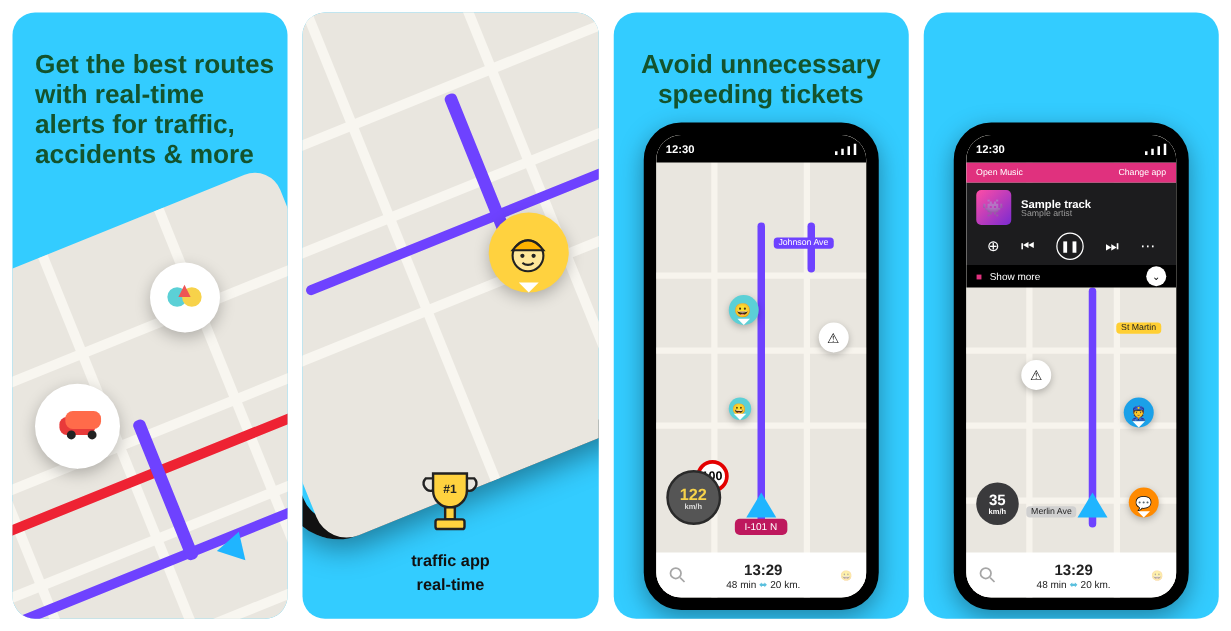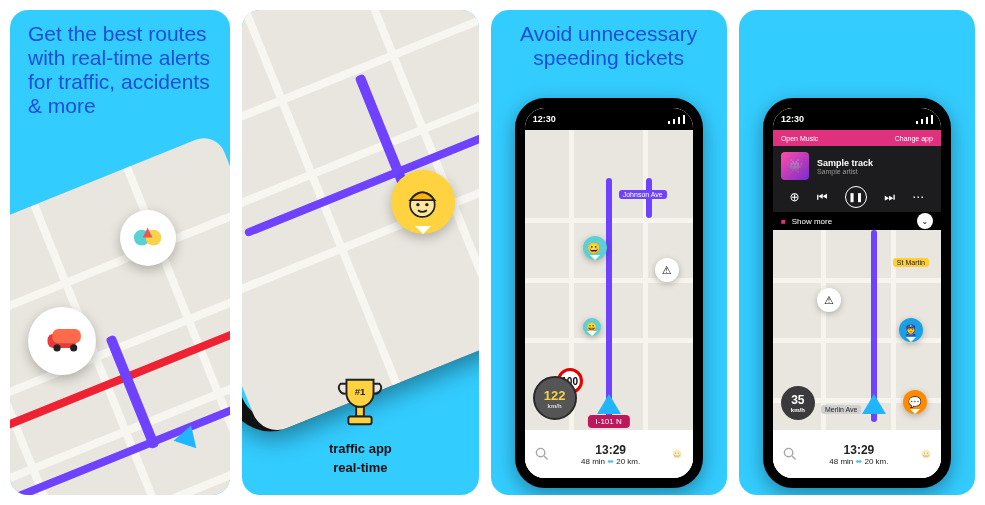--- a/index.html
+++ b/index.html
@@ -19,27 +19,27 @@
     position: relative;
     overflow: hidden;
     flex: 1;
   }
   .p1 { flex-basis: 214px; }
   .p2 { flex-basis: 230px; }
   .p3, .p4 { flex-basis: 230px; }
 
   .headline {
     position: absolute;
-    top: 12px;
+    top: 30px;
     left: 18px;
     right: 10px;
-    font-weight: 400;
+    font-weight: 700;
     font-size: 21px;
     line-height: 1.15;
-    color: #1d4ed8;
+    color: #14532d;
   }
   .headline.center { left: 0; right: 0; text-align: center; }
 
   
   .p1-map {
     position: absolute;
     left: -120px;
     bottom: -120px;
     width: 420px;
     height: 420px;
@@ -226,21 +226,21 @@
     transform: translateX(-50%);
     background: #be185d;
     color: #fff;
     font-size: 8px;
     padding: 2px 8px;
     border-radius: 4px;
   }
   .bottom-bar {
     position: absolute;
     left: 0; right: 0; bottom: 0;
-    height: 48px;
+    height: 36px;
     background: #fff;
     display: flex;
     align-items: center;
     justify-content: space-between;
     padding: 0 10px;
     font-size: 8px;
     color: #222;
     z-index: 20;
   }
   .bottom-bar .center { text-align: center; }

